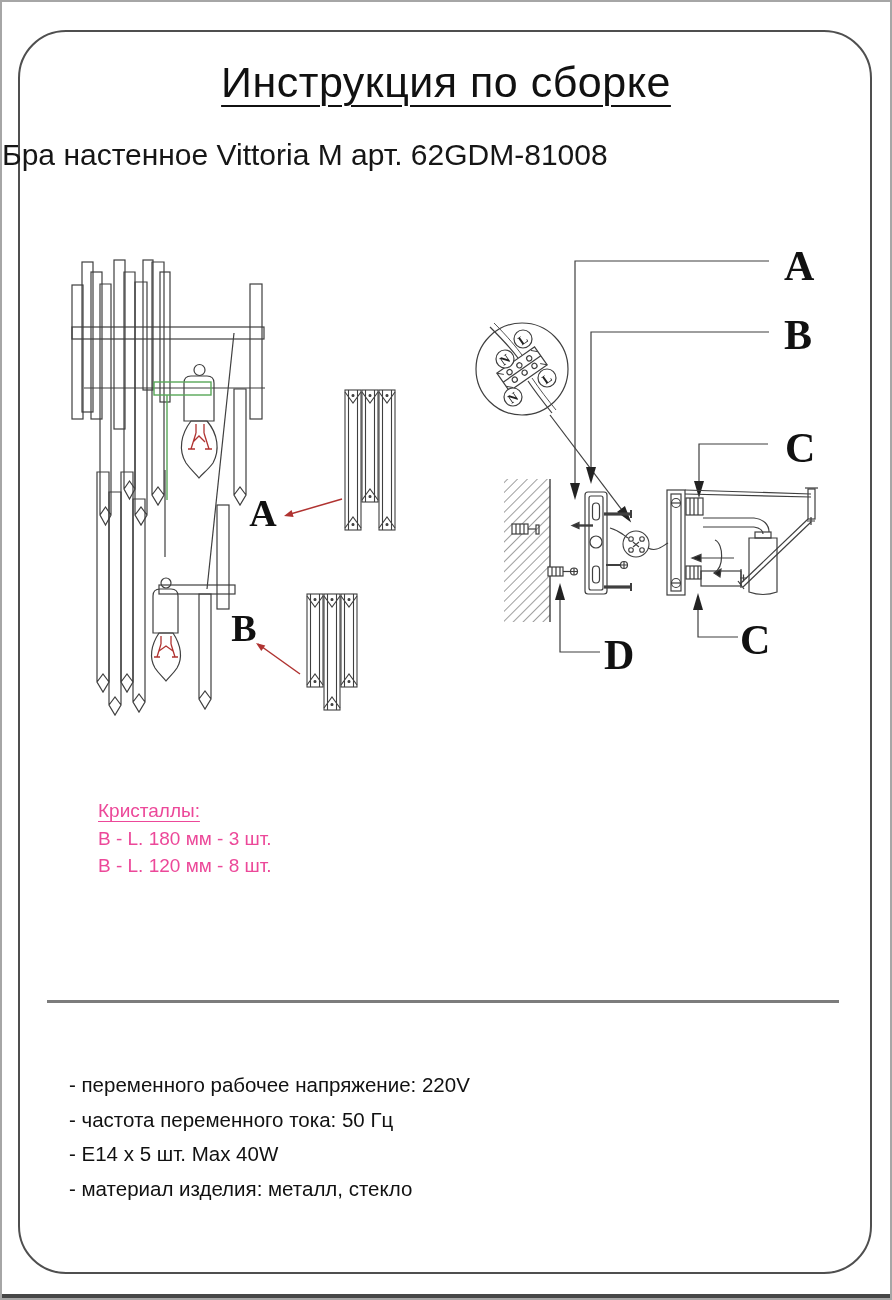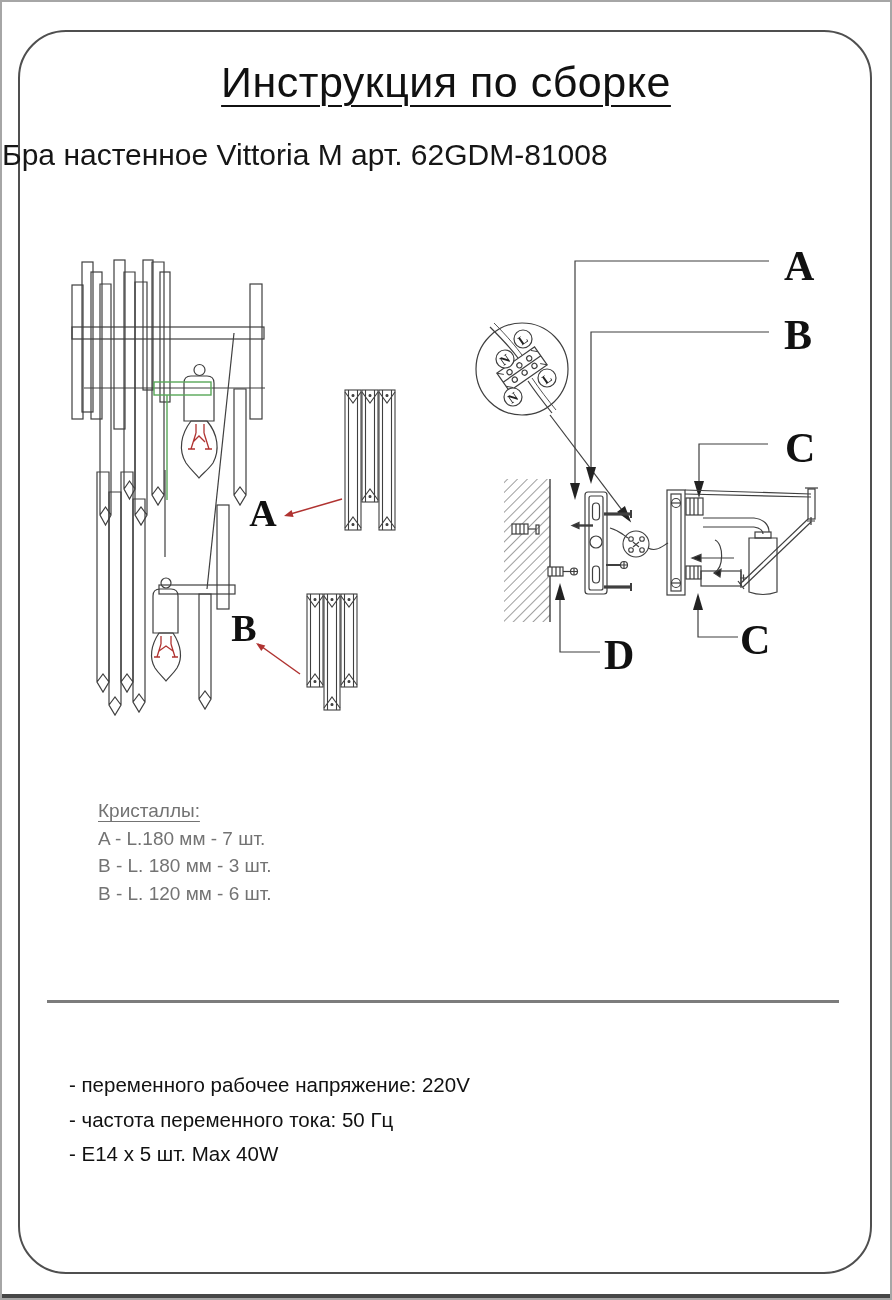--- a/index.html
+++ b/index.html
@@ -11,21 +11,21 @@
          border:2px solid #4f4f4f;border-radius:48px;box-sizing:border-box;}
   .title{position:absolute;left:0;top:56px;width:100%;text-align:center;
          font-size:43px;letter-spacing:.5px;color:#111;
          }
   .title span{text-decoration:underline;text-underline-offset:8px;text-decoration-thickness:2px;}
   .subtitle{position:absolute;left:0;top:136px;width:100%;
             font-size:30px;color:#161616;}
   .svgwrap{position:absolute;}
   #sconce{left:45px;top:235px;}
   #assembly{left:450px;top:235px;}
-  .crystals{position:absolute;left:96px;top:795px;font-size:19px;line-height:27.5px;color:#737373;}
+  .crystals{position:absolute;left:96px;top:795px;font-size:19px;line-height:27.5px;color:#ec4899;}
   .crystals .head{text-decoration:underline;text-underline-offset:4px;}
   .divider{position:absolute;left:45px;top:998px;width:792px;height:3px;background:#7c7c7c;}
   .specs{position:absolute;left:67px;top:1066px;font-size:20.5px;line-height:34.5px;color:#111;}
   svg text.big-label{font-family:"Liberation Serif",serif;font-weight:600;fill:#111;}
   svg text.term{font-family:"Liberation Serif",serif;font-weight:bold;font-size:13px;fill:#222;}
 </style>
 </head>
 <body>
 
 <div class="page">
@@ -254,27 +254,27 @@
 
     <text class="big-label" x="332" y="43" font-size="42">A</text>
     <text class="big-label" x="332" y="112" font-size="42">B</text>
     <text class="big-label" x="333" y="225" font-size="42">C</text>
     <text class="big-label" x="288" y="417" font-size="42">C</text>
     <text class="big-label" x="152" y="432" font-size="42">D</text>
   </svg>
 
   <div class="crystals">
     <div class="head">Кристаллы:</div>
-    <div>A - L.180 мм - 7 шт.</div>
     <div>B - L. 180 мм - 3 шт.</div>
-    <div>B - L. 120 мм - 6 шт.</div>
+    <div>B - L. 120 мм - 8 шт.</div>
   </div>
 
   <div class="divider"></div>
 
   <div class="specs">
     <div>- переменного рабочее напряжение: 220V</div>
     <div>- частота переменного тока: 50 Гц</div>
     <div>- E14 x 5 шт. Max 40W</div>
+    <div>- материал изделия: металл, стекло</div>
   </div>
 
   <div class="bottom-band"></div>
 </div>
 
 </body></html>

